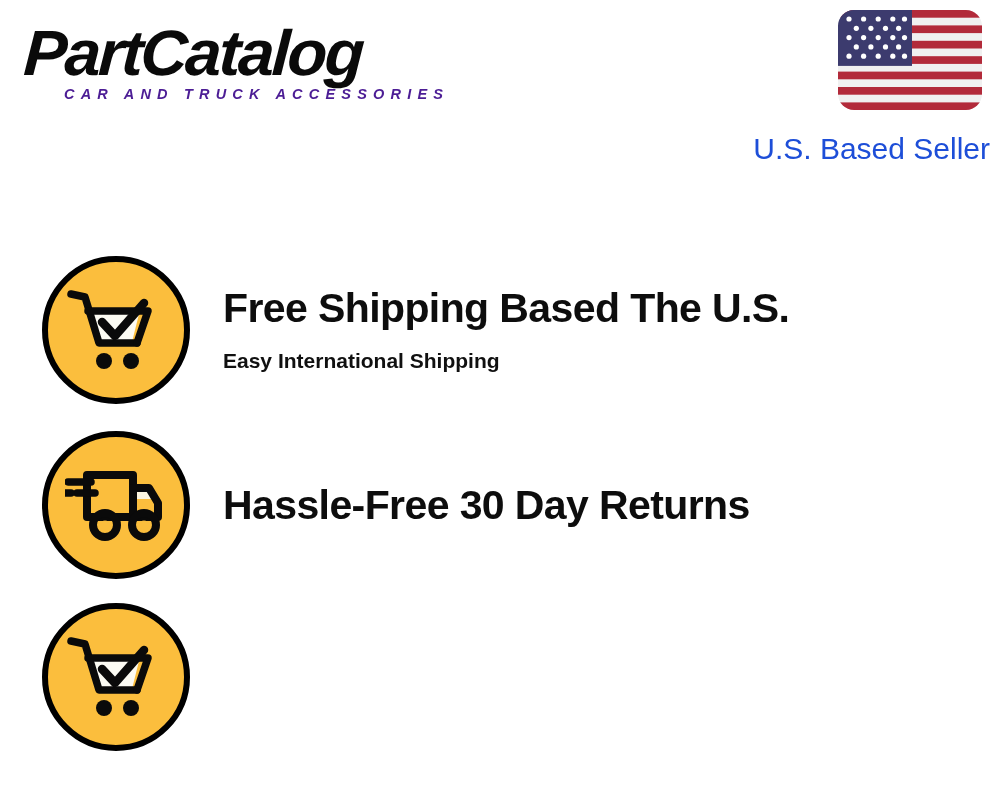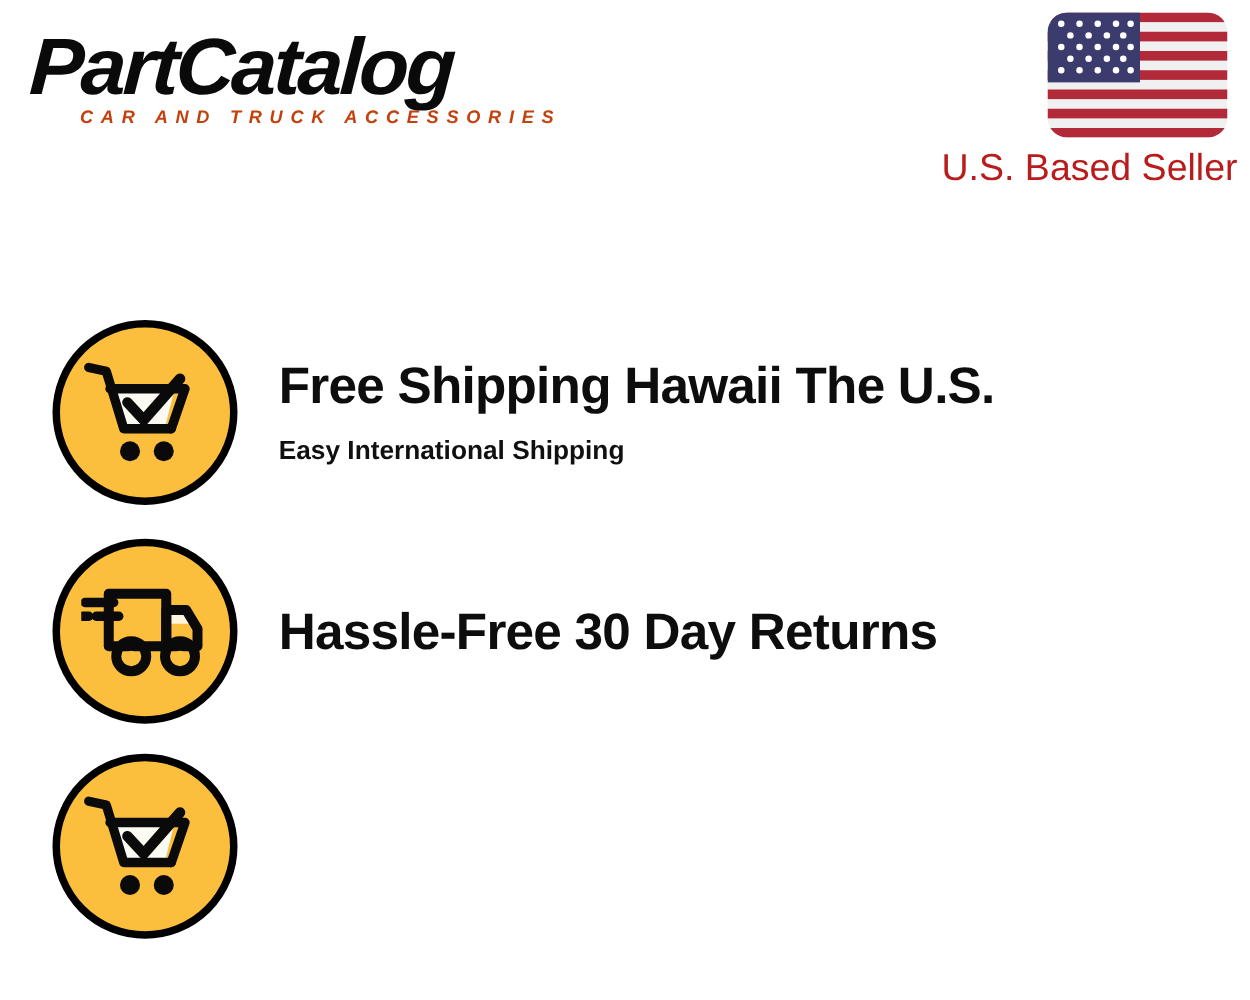--- a/index.html
+++ b/index.html
@@ -45,21 +45,21 @@
     white-space: nowrap;
     transform: scaleX(1.02) skewX(-3deg);
     transform-origin: left center;
   }
   .brand-tagline {
     font-family: "Liberation Sans", "DejaVu Sans", sans-serif;
     font-weight: bold;
     font-style: italic;
     font-size: 14.5px;
     letter-spacing: 6.2px;
-    color: #c2410c;
+    color: #4c1d95;
     white-space: nowrap;
     margin-top: -2px;
     margin-left: 40px;
   }
 
   .seller-badge {
     position: absolute;
     right: 8px;
     top: 8px;
     width: 270px;
@@ -68,25 +68,25 @@
   .flag-wrap {
     display: block;
     margin-left: auto;
     margin-right: 8px;
     width: 148px;
     height: 104px;
   }
   .flag-wrap svg { display: block; width: 148px; height: 104px; }
   .seller-label {
     display: block;
-    margin-top: 6px;
+    margin-top: 20px;
     font-size: 30px;
     line-height: 34px;
     font-weight: normal;
-    color: #b91c1c;
+    color: #1d4ed8;
     letter-spacing: 0px;
     white-space: nowrap;
     text-align: right;
     padding-right: 2px;
   }
 
   
   .features {
     position: absolute;
     left: 0;
@@ -241,21 +241,21 @@
         <path d="M5 11 L19 14 L33 60 L71 60" fill="none" stroke="#0a0a0a" stroke-width="7.5" stroke-linecap="round" stroke-linejoin="round"></path>
         <path d="M22 28 L82 28 L71 60" fill="none" stroke="#0a0a0a" stroke-width="7.5" stroke-linecap="round" stroke-linejoin="round"></path>
 
         <path d="M36 39 L49 53 L78 20" fill="none" stroke="#0a0a0a" stroke-width="8.5" stroke-linecap="round" stroke-linejoin="round"></path>
 
         <circle cx="38" cy="78" r="8" fill="#0a0a0a"></circle>
         <circle cx="65" cy="78" r="8" fill="#0a0a0a"></circle>
       </svg>
     </div>
     <div class="feature-text">
-      <span class="feat-title">Free Shipping Hawaii The U.S.</span>
+      <span class="feat-title">Free Shipping Based The U.S.</span>
       <span class="feat-sub2-strong">Easy International Shipping</span>
     </div>
   </div>
 
   <div class="feature-row row-1">
     <div class="icon-badge">
       <svg width="102" height="80" viewBox="0 0 102 80" xmlns="http://www.w3.org/2000/svg" aria-hidden="true">
 
         <path d="M71 21 L83 21 L89 34 L71 34 Z" fill="#FDF6E0"></path>
 

